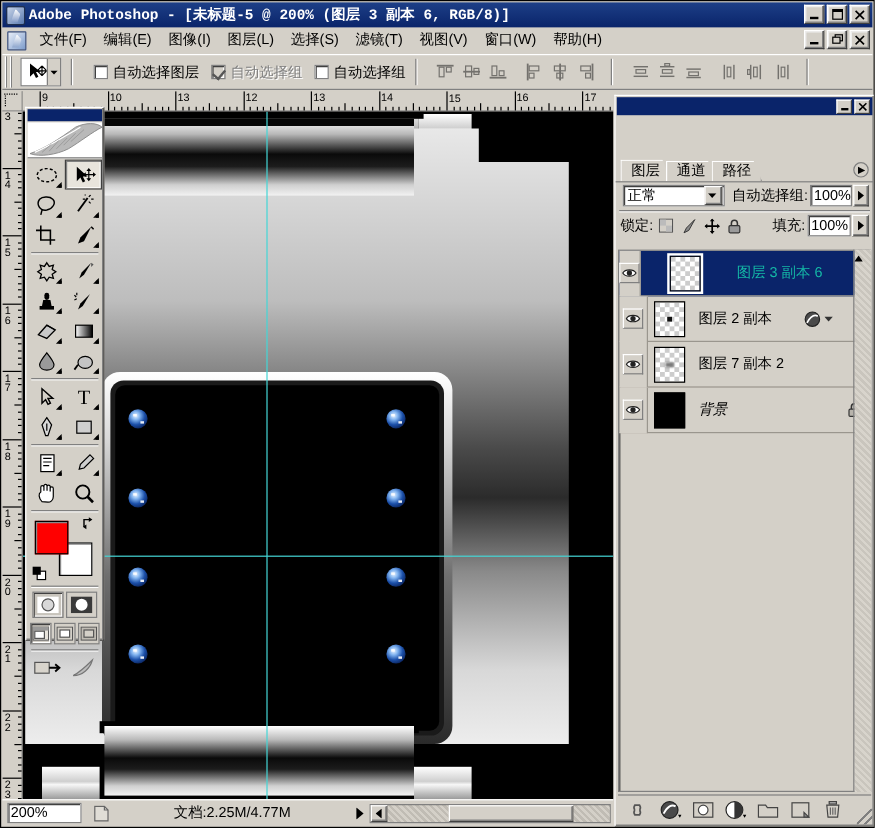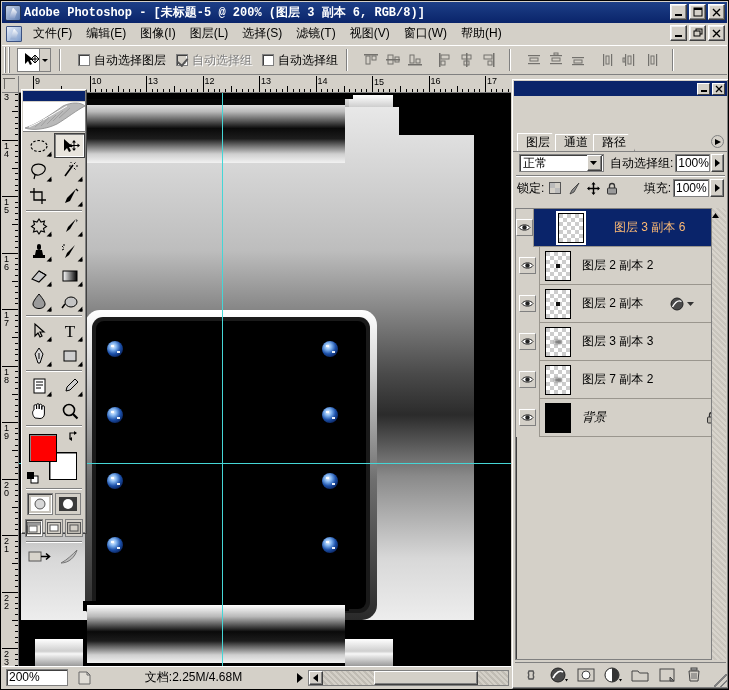--- a/index.html
+++ b/index.html
@@ -333,21 +333,21 @@
     background:#d4d0c8;
     border:1px solid #808080;
     box-shadow: inset 1px 1px 0 #404040;
     overflow:hidden;
   }
   .layer-row{
     display:flex;align-items:center;height:38px;
     border-bottom:1px solid #9a968e;
     position:relative;
   }
-  .layer-row.selected{ background:#0a246a; color:#fdba74;gap:24px; }
+  .layer-row.selected{ background:#0a246a; color:#14b8a6;gap:24px; }
   .eyecell{
     width:24px;height:38px;display:flex;align-items:center;justify-content:center;
     border-right:1px solid #9a968e;
     background:#d4d0c8;
   }
   .eyebox{
     width:17px;height:17px;background:#d4d0c8;
     border:1px solid #fff;border-right-color:#808080;border-bottom-color:#808080;
     display:flex;align-items:center;justify-content:center;
   }
@@ -1202,21 +1202,21 @@
   </div>
 
   <div class="statusbar">
     <div class="zoombox">200%</div>
     <div class="stat-ico">
       <svg width="15" height="14">
           <path d="M2,1 h8 l3,3 v9 h-11 Z" fill="#e0ddd6" stroke="#666"></path>
           <path d="M10,1 v3 h3" fill="none" stroke="#666"></path>
         </svg>
     </div>
-    <div class="doctext">文档:2.25M/4.68M</div>
+    <div class="doctext">文档:2.25M/4.77M</div>
     <div class="statarrow">
       <svg width="8" height="10">
           <path d="M1,0 L7,5 L1,10 Z" fill="#000"></path>
         </svg>
     </div>
     <div class="hscroll" style="flex:1;margin-left:1px">
       <div class="thumb" style="width:14px;display:flex;align-items:center;justify-content:center">
         <svg width="6" height="8">
             <path d="M5,0 L0,4 L5,8 Z" fill="#000"></path>
           </svg>
@@ -1323,38 +1323,20 @@
               <svg width="13" height="9">
                 <path d="M1,4.5 C3,1 10,1 12,4.5 C10,8 3,8 1,4.5 Z" fill="#fff" stroke="#222" stroke-width="1"></path>
                 <circle cx="6.5" cy="4.5" r="2.2" fill="#222"></circle>
               </svg>
             </div>
           </div>
           <div class="thumb-cell">
             <div class="lthumb sel-outline"></div>
           </div>
           <div class="lname">图层 3 副本 6</div>
-          <div class="fxcell"></div>
-          <div class="lockcell"></div>
-        </div>
-        <div class="layer-row">
-          <div class="eyecell">
-            <div class="eyebox">
-              <svg width="13" height="9">
-                <path d="M1,4.5 C3,1 10,1 12,4.5 C10,8 3,8 1,4.5 Z" fill="#fff" stroke="#222" stroke-width="1"></path>
-                <circle cx="6.5" cy="4.5" r="2.2" fill="#222"></circle>
-              </svg>
-            </div>
-          </div>
-          <div class="thumb-cell">
-            <div class="lthumb">
-              <div class="dot"></div>
-            </div>
-          </div>
-          <div class="lname">图层 2 副本 2</div>
           <div class="fxcell"></div>
           <div class="lockcell"></div>
         </div>
         <div class="layer-row">
           <div class="eyecell">
             <div class="eyebox">
               <svg width="13" height="9">
                 <path d="M1,4.5 C3,1 10,1 12,4.5 C10,8 3,8 1,4.5 Z" fill="#fff" stroke="#222" stroke-width="1"></path>
                 <circle cx="6.5" cy="4.5" r="2.2" fill="#222"></circle>
               </svg>
@@ -1384,38 +1366,20 @@
                 <path d="M1,4.5 C3,1 10,1 12,4.5 C10,8 3,8 1,4.5 Z" fill="#fff" stroke="#222" stroke-width="1"></path>
                 <circle cx="6.5" cy="4.5" r="2.2" fill="#222"></circle>
               </svg>
             </div>
           </div>
           <div class="thumb-cell">
             <div class="lthumb">
               <div class="dot blur"></div>
             </div>
           </div>
-          <div class="lname">图层 3 副本 3</div>
-          <div class="fxcell"></div>
-          <div class="lockcell"></div>
-        </div>
-        <div class="layer-row">
-          <div class="eyecell">
-            <div class="eyebox">
-              <svg width="13" height="9">
-                <path d="M1,4.5 C3,1 10,1 12,4.5 C10,8 3,8 1,4.5 Z" fill="#fff" stroke="#222" stroke-width="1"></path>
-                <circle cx="6.5" cy="4.5" r="2.2" fill="#222"></circle>
-              </svg>
-            </div>
-          </div>
-          <div class="thumb-cell">
-            <div class="lthumb">
-              <div class="dot blur"></div>
-            </div>
-          </div>
           <div class="lname">图层 7 副本 2</div>
           <div class="fxcell"></div>
           <div class="lockcell"></div>
         </div>
         <div class="layer-row">
           <div class="eyecell">
             <div class="eyebox">
               <svg width="13" height="9">
                 <path d="M1,4.5 C3,1 10,1 12,4.5 C10,8 3,8 1,4.5 Z" fill="#fff" stroke="#222" stroke-width="1"></path>
                 <circle cx="6.5" cy="4.5" r="2.2" fill="#222"></circle>

